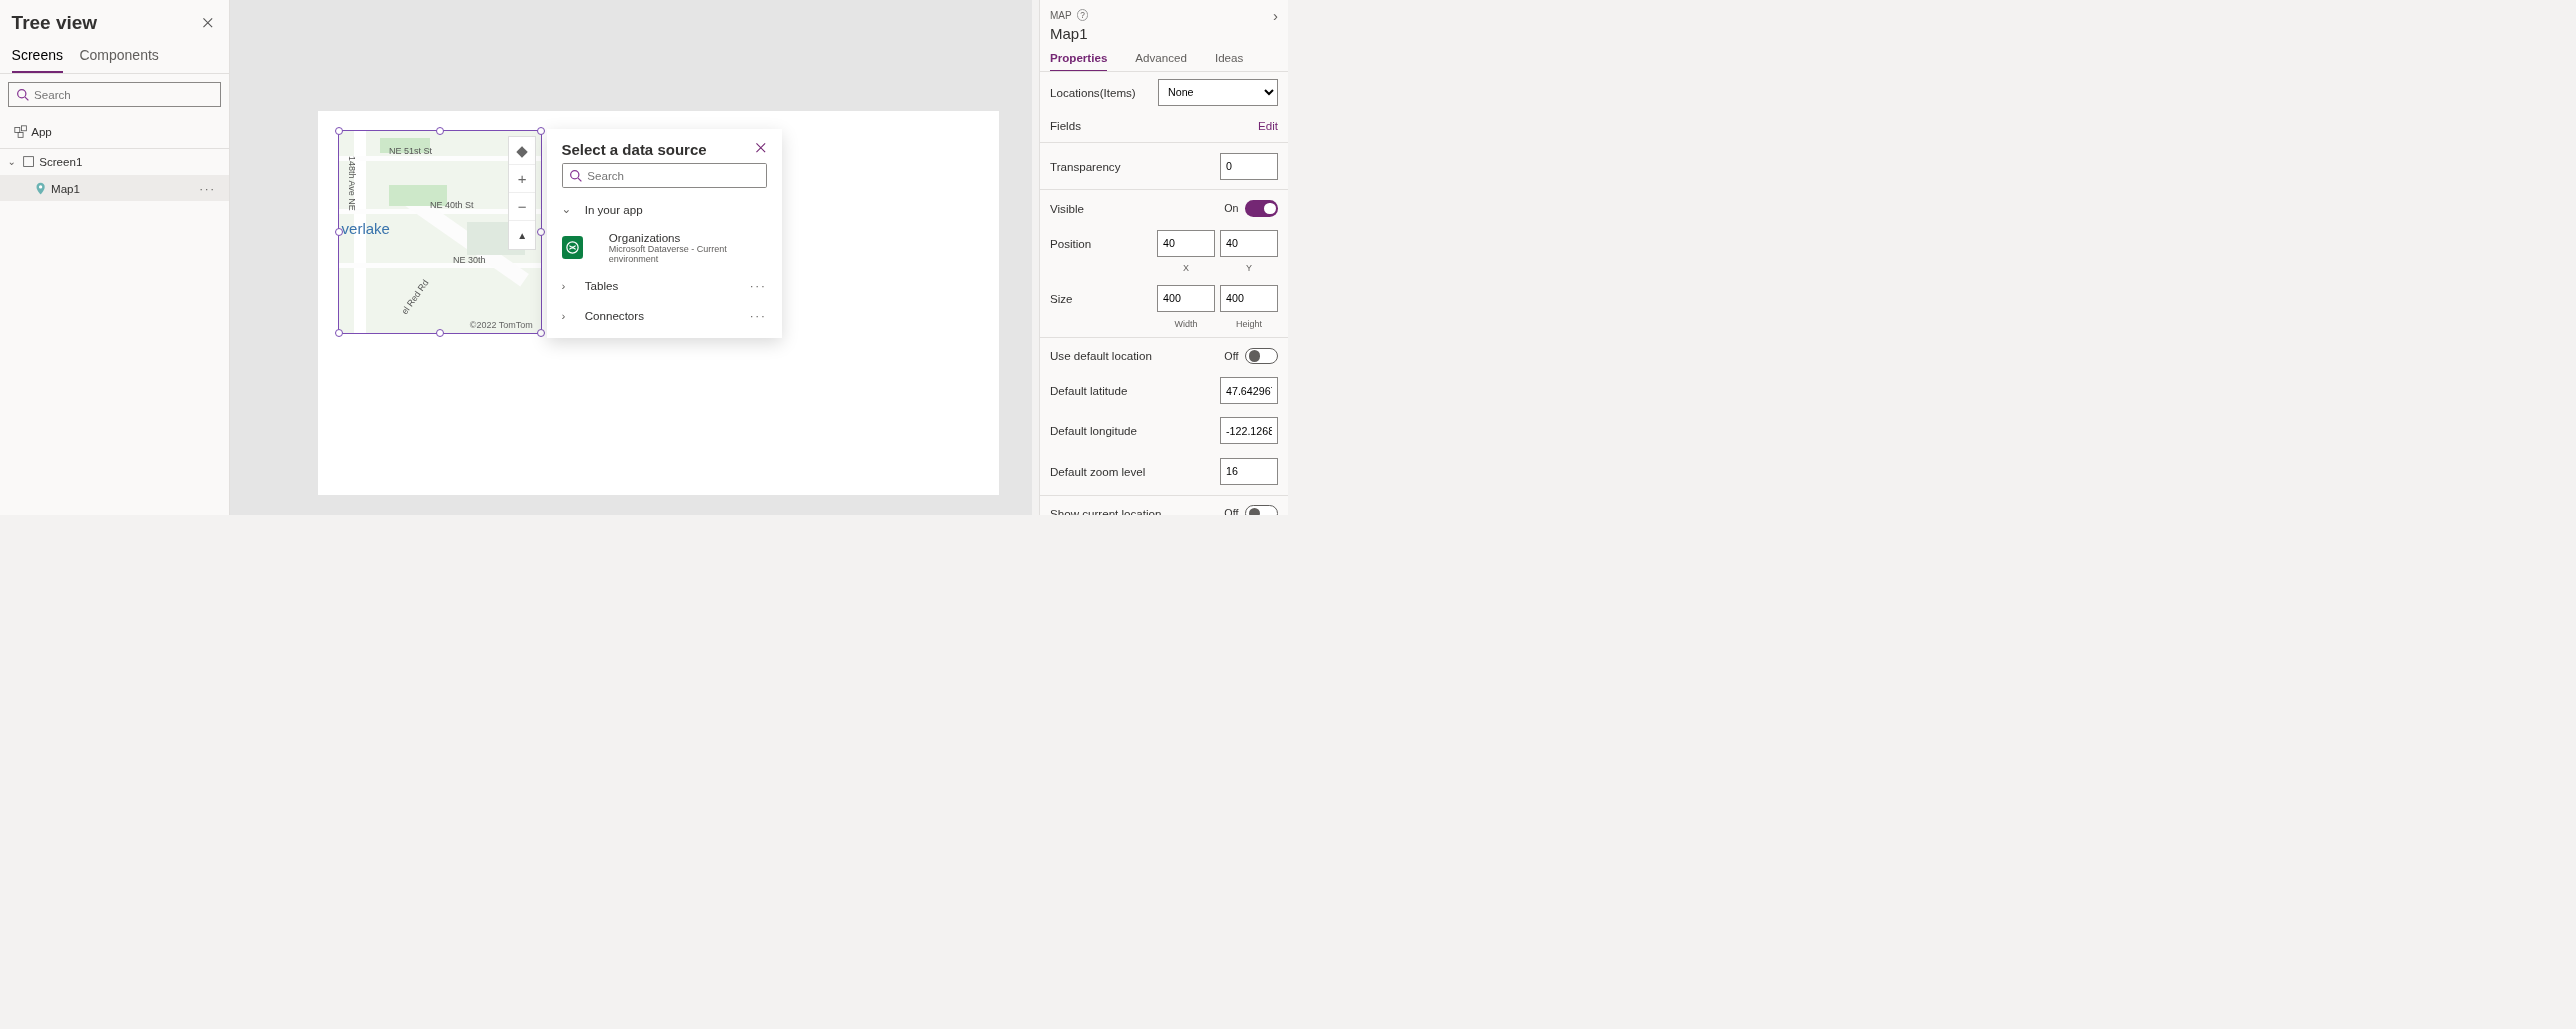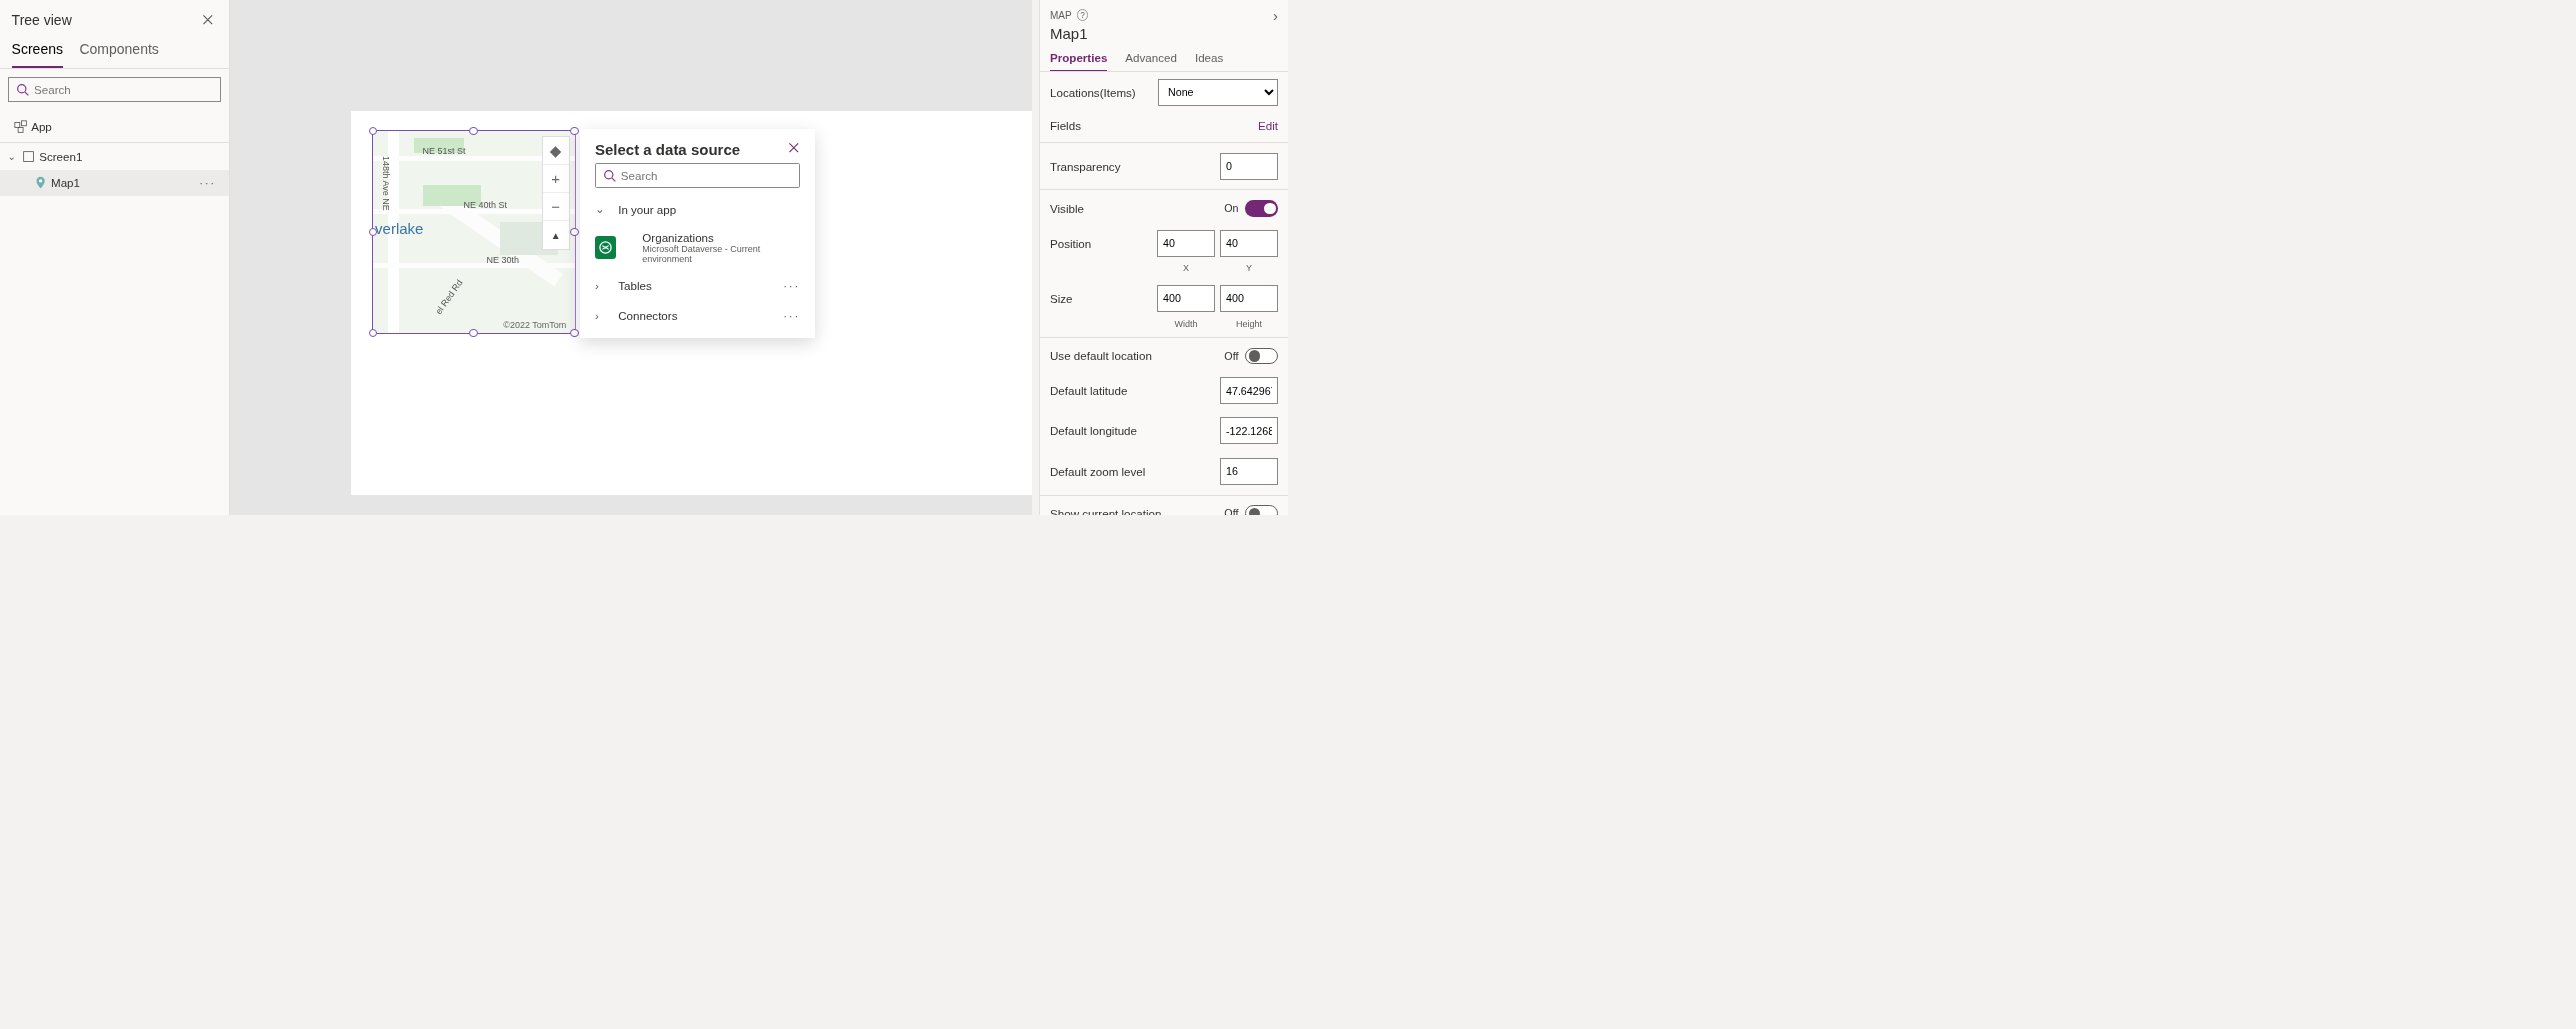--- a/index.html
+++ b/index.html
@@ -1,41 +1,41 @@
 <!DOCTYPE html>
 <html style="font-size:13.2px"><head>
 <meta charset="utf-8">
 <style>
   * { box-sizing: border-box; margin: 0; padding: 0; font-family: "Segoe UI", Arial, sans-serif; }
   body { background: #f3f2f1; width: 1288px; height: 515px; overflow: hidden; position: relative; font-size: 11.6px; color: #323130; }
 
   
   .tree-panel { position: absolute; left: 0; top: 0; width: 230px; height: 100%; background: #faf9f8; border-right: 0.8px solid #e1dfdd; display: flex; flex-direction: column; }
   .tree-header { display: flex; align-items: center; justify-content: space-between; padding: 11.6px 13.2px 6.6px 11.6px; }
-  .tree-header h1 { font-size: 14px; font-weight: 400; }
+  .tree-header h1 { font-size: 19px; font-weight: 700; }
   .close-x { width: 16.5px; height: 16.5px; cursor: pointer; display:flex;align-items:center;justify-content:center; }
   .close-x svg { width: 11.6px; height: 11.6px; }
   .tree-tabs { display: flex; gap: 16.5px; padding: 0 11.6px; border-bottom: 0.8px solid #e1dfdd; }
   .ttab { padding: 6.6px 0 8.3px 0; cursor: pointer; font-size: 14px; color: #605e5c; }
   .ttab.active { color: #000; border-bottom: 2.5px solid #742774; font-weight: 400; }
   .tree-search-wrap { padding: 8.3px 8.3px; }
   .tree-search { display: flex; align-items: center; border: 0.8px solid #8a8886; height: 25px; padding: 0 6.6px; background: #fff0; }
   .tree-search svg { width: 13.2px; height: 13.2px; margin-right: 5px; }
   .tree-search input { border: none; outline: none; background: transparent; flex: 1; font-size: 11.6px; }
   .tree-item { display: flex; align-items: center; height: 26.4px; padding-left: 13.2px; cursor: pointer; gap: 3px; }
   .tree-item.app { border-bottom: 0.8px solid #e1dfdd; height: 33px; }
   .tree-item.screen { padding-left: 5px; }
   .tree-item.map { padding-left: 33px; background: #edebe9; }
   .more { margin-left: auto; margin-right: 13.2px; opacity:1; letter-spacing: 1.7px; color:#605e5c; }
   .tree-icon { width:15px; height:15px; display:flex; align-items:center;justify-content:center; }
   .tree-icon svg { width:13.2px;height:13.2px; }
   .chev { width:13.2px; text-align:center; color:#605e5c; font-size:10px; }
 
   
-  .canvas { position: absolute; left: 230px; top: 0; right: 256px; bottom: 0; background: #e5e5e5; display:flex;align-items:flex-start;justify-content:flex-end; }
+  .canvas { position: absolute; left: 230px; top: 0; right: 256px; bottom: 0; background: #e5e5e5; display:flex;align-items:flex-start;justify-content:center; }
   .phone-screen { position: relative; margin-left: 54px; margin-top: 111px; width: 681px; height: 384px; background: #fff; }
   .map-control { position: absolute; left: 20.6px; top: 19px; width: 204px; height: 204px; border: 1.7px solid #8a2be2aa; background: #e8f0e8; }
   .map-control::before { content:""; position:absolute; inset:-0.8px; border:0.8px solid #7b4db3; pointer-events:none; }
   .handle { position:absolute; width:8.3px;height:8.3px;border:0.8px solid #7b4db3;background:#fff;border-radius:50%; }
   .h-tl{top:-4.1px;left:-4.1px;} .h-tr{top:-4.1px;right:-4.1px;} .h-bl{bottom:-4.1px;left:-4.1px;} .h-br{bottom:-4.1px;right:-4.1px;}
   .h-tc{top:-4.1px;left:calc(50% - 4.1px);} .h-bc{bottom:-4.1px;left:calc(50% - 4.1px);}
   .h-ml{top:calc(50% - 4.1px);left:-4.1px;} .h-mr{top:calc(50% - 4.1px);right:-4.1px;}
 
   .map-surface { position:absolute; inset:0; background:#f0f5ed; overflow:hidden; }
   .map-surface .road-v{position:absolute;left:15px;top:0;bottom:0;width:11.6px;background:#fff;}
@@ -76,21 +76,21 @@
   .ds-item-sub{font-size:9px;color:#605e5c;}
 
   
   .prop-panel { position:absolute; right:0; top:0; width:249px; height:100%; background:#faf9f8; border-left:0.8px solid #e1dfdd; display:flex;flex-direction:column; }
   .prop-top { padding: 6.6px 10px 0 10px; }
   .prop-type-row{display:flex;align-items:center;justify-content:space-between;color:#605e5c;font-size:10px;}
   .prop-type-row .lt{display:flex;align-items:center;gap:5px;}
   .prop-type-row .help{width:11.6px;height:11.6px;border:0.8px solid #999;border-radius:50%;display:flex;align-items:center;justify-content:center;font-size:8.3px;}
   .prop-type-row .expand{font-size:15px;color:#605e5c;cursor:pointer;}
   .prop-name{font-size:15px;margin-top:1.7px;color:#323130;}
-  .prop-tabs{display:flex;gap:18px;padding:8.3px 10px 0 10px;border-bottom:0.8px solid #e1dfdd;}
+  .prop-tabs{display:flex;gap:28px;padding:8.3px 10px 0 10px;border-bottom:0.8px solid #e1dfdd;}
   .prop-tab{padding-bottom:6.6px;font-size:11.6px;color:#605e5c;cursor:pointer;}
   .prop-tab.active{color:#742774;border-bottom:1.7px solid #742774;font-weight:600;}
   .prop-body{flex:1;overflow-y:auto;}
   .prop-row{display:flex;align-items:center;justify-content:space-between;padding:6.6px 10px;font-size:11.6px;}
   .prop-row .plabel{flex:1;white-space:nowrap;overflow:hidden;text-overflow:ellipsis;}
   .prop-row select,.prop-row input[type=text]{border:0.8px solid #8a8886;height:27px;padding:0 5px;font-size:10.7px;background:#fff;}
   .prop-row select{width:120px;}
   .prop-row input.sm{width:58px;}
   .prop-row input.md{width:58px;}
   .prop-row a{color:#742774;text-decoration:none;font-size:11.6px;}

